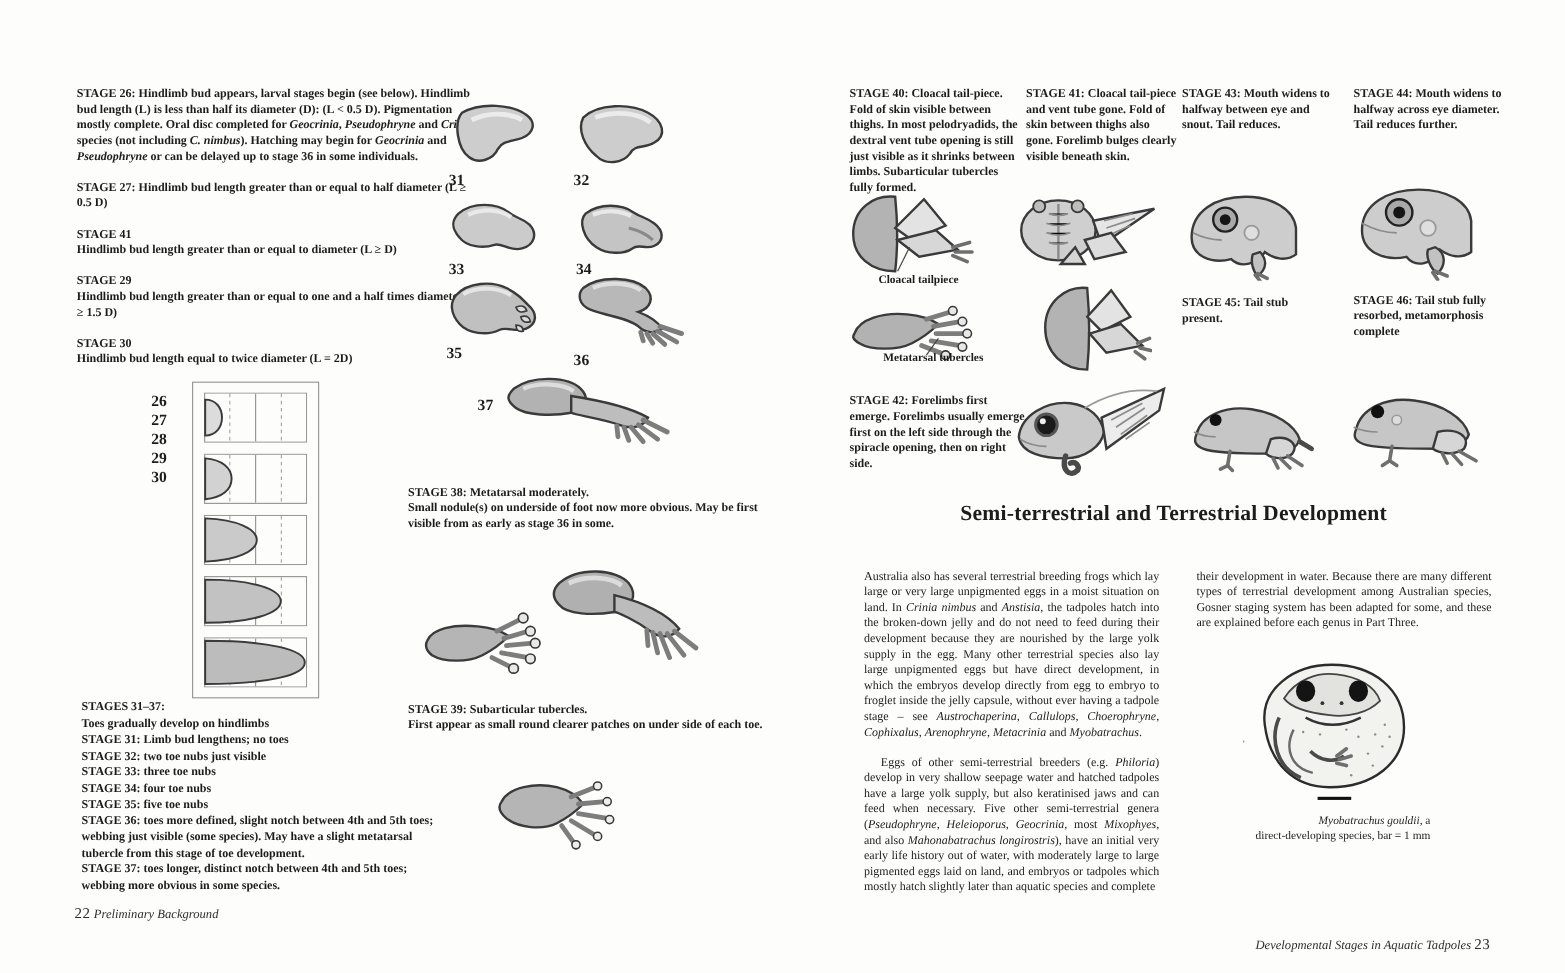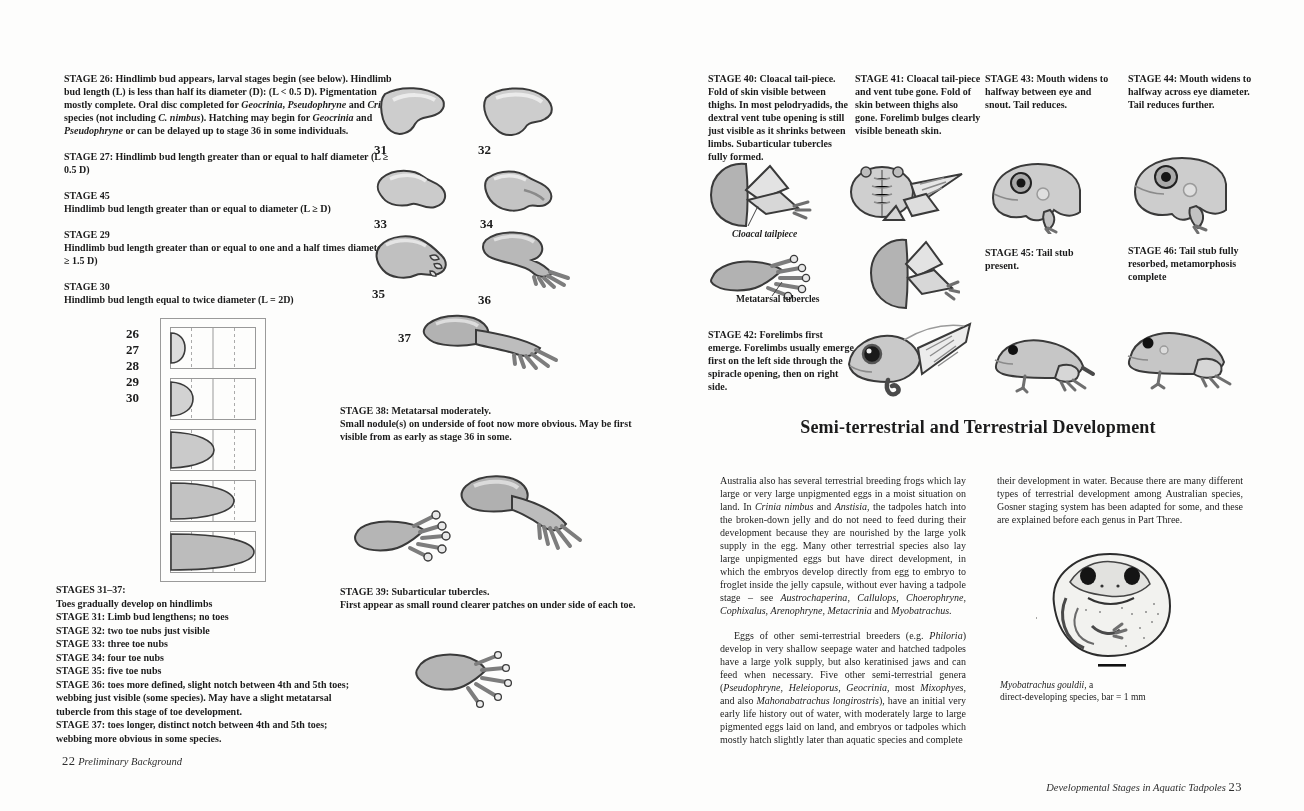--- a/index.html
+++ b/index.html
@@ -20,35 +20,35 @@
   .fig svg{display:block;}
   .fignum{font-size:13px;font-weight:bold;margin-top:2px;}
   .budnum{width:34px;font-size:13px;font-weight:bold;}
   .budframe{border:1px solid #9a9a9a;padding:8px 9px;display:inline-block;}
   .budframe svg{display:block;margin-bottom:9px;}
   .budframe svg:last-child{margin-bottom:0;}
   .heading{font-size:18px;font-weight:bold;text-align:center;letter-spacing:.2px;}
   .illlabel{font-size:9.5px;font-weight:bold;}
   .footer{font-size:10.5px;font-style:italic;color:#2e2e2e;}
   .footer .pagenum{font-style:normal;font-size:12.5px;letter-spacing:.5px;}
-  .caption{font-size:9.5px;line-height:12px;text-align:left;}
+  .caption{font-size:9.5px;line-height:12px;text-align:right;}
   .toes{stroke:#7d7d7d;stroke-width:4;stroke-linecap:round;fill:none;}
   .toesThin{stroke:#6f6f6f;stroke-width:3;stroke-linecap:round;fill:none;}
   .hatch{stroke:#8b8b8b;stroke-width:1.4;}
   .outline{stroke:#3a3a3a;stroke-width:2;}
 </style>
 </head>
 <body>
 
 <div class="abs" style="left:0;top:0;width:652px;height:811px;">
 
   <div class="abs stagetxt" style="left:64px;top:72px;width:336px;">
     <p><span>STAGE 26: Hindlimb bud appears, larval stages begin (see below). Hindlimb bud length (L) is less than half its diameter (D): (L &lt; 0.5 D). Pigmentation mostly complete. Oral disc completed for </span><span class="it">Geocrinia</span><span>, </span><span class="it">Pseudophryne</span><span> and </span><span class="it">Crinia</span><span> species (not including </span><span class="it">C. nimbus</span><span>). Hatching may begin for </span><span class="it">Geocrinia</span><span> and </span><span class="it">Pseudophryne</span><span> or can be delayed up to stage 36 in some individuals.</span></p>
     <p><span>STAGE 27: Hindlimb bud length greater than or equal to half diameter (L ≥ 0.5 D)</span></p>
-    <p><span>STAGE 45</span><br><span>Hindlimb bud length greater than or equal to diameter (L ≥ D)</span></p>
+    <p><span>STAGE 41</span><br><span>Hindlimb bud length greater than or equal to diameter (L ≥ D)</span></p>
     <p><span>STAGE 29</span><br><span>Hindlimb bud length greater than or equal to one and a half times diameter (L ≥ 1.5 D)</span></p>
     <p><span>STAGE 30</span><br><span>Hindlimb bud length equal to twice diameter (L = 2D)</span></p>
   </div>
 
   <div class="abs" style="left:126px;top:318px;display:flex;">
     <div style="display:flex;flex-direction:column;justify-content:flex-start;padding:8px 0;">
       <span class="budnum">26</span>
       <span class="budnum">27</span>
       <span class="budnum">28</span>
       <span class="budnum">29</span>
@@ -87,21 +87,21 @@
       <svg width="86" height="42" viewBox="0 0 86 42">
         <rect x="0.5" y="0.5" width="85" height="41" fill="none" stroke="#999"></rect>
         <line x1="21.5" y1="1" x2="21.5" y2="41" stroke="#aaa" stroke-dasharray="3,3"></line>
         <line x1="43" y1="1" x2="43" y2="41" stroke="#999"></line>
         <line x1="64.5" y1="1" x2="64.5" y2="41" stroke="#aaa" stroke-dasharray="3,3"></line>
         <path d="M1,3 C52,3 84,10 84,21 C84,32 52,39 1,39 Z" fill="#bcbcbc" stroke="#3a3a3a" stroke-width="1.6"></path>
       </svg>
     </div>
   </div>
 
-  <div class="abs" style="left:56px;top:583px;width:302px;">
+  <div class="abs" style="left:68px;top:583px;width:302px;">
     <div class="listline">STAGES 31–37:</div>
     <div class="listline">Toes gradually develop on hindlimbs</div>
     <div class="listline">STAGE 31: Limb bud lengthens; no toes</div>
     <div class="listline">STAGE 32: two toe nubs just visible</div>
     <div class="listline">STAGE 33: three toe nubs</div>
     <div class="listline">STAGE 34: four toe nubs</div>
     <div class="listline">STAGE 35: five toe nubs</div>
     <div class="listline">STAGE 36: toes more defined, slight notch between 4th and 5th toes; webbing just visible (some species). May have a slight metatarsal tubercle from this stage of toe development.</div>
     <div class="listline">STAGE 37: toes longer, distinct notch between 4th and 5th toes; webbing more obvious in some species.</div>
   </div>
@@ -262,21 +262,21 @@
       <path class="outline" d="M38,32 L62,8 L80,30 L52,42Z" fill="#e3e3e3"></path>
       <path class="outline" d="M40,42 L72,34 L90,50 L58,56Z" fill="#d7d7d7"></path>
       <g class="toesThin">
         <line x1="86" y1="48" x2="100" y2="44"></line>
           <line x1="88" y1="52" x2="102" y2="52"></line>
           <line x1="86" y1="55" x2="98" y2="60"></line>
       </g>
       <line x1="50" y1="48" x2="40" y2="68" stroke="#444" stroke-width="1"></line>
     </svg>
   </div>
-  <div class="abs illlabel" style="left:80px;top:229px;font-style:italic;">Cloacal tailpiece</div>
+  <div class="abs illlabel" style="left:80px;top:229px;">Cloacal tailpiece</div>
 
   <div class="fig" style="left:196px;top:158px;">
     <svg width="118" height="70" viewBox="0 0 118 70">
       <ellipse cx="34" cy="34" rx="31" ry="25" fill="#cfcfcf" stroke="#3a3a3a" stroke-width="2"></ellipse>
       <circle cx="18" cy="14" r="5" fill="#bdbdbd" stroke="#3a3a3a" stroke-width="1.5"></circle>
       <circle cx="50" cy="14" r="5" fill="#bdbdbd" stroke="#3a3a3a" stroke-width="1.5"></circle>
       <path d="M34,12 L34,58" stroke="#8a8a8a" stroke-width="2"></path>
       <g class="hatch">
           <path d="M26,20 q8,3 16,0 M24,28 q10,4 20,0 M24,36 q10,4 20,0 M26,44 q8,3 16,0"></path>
         </g>

